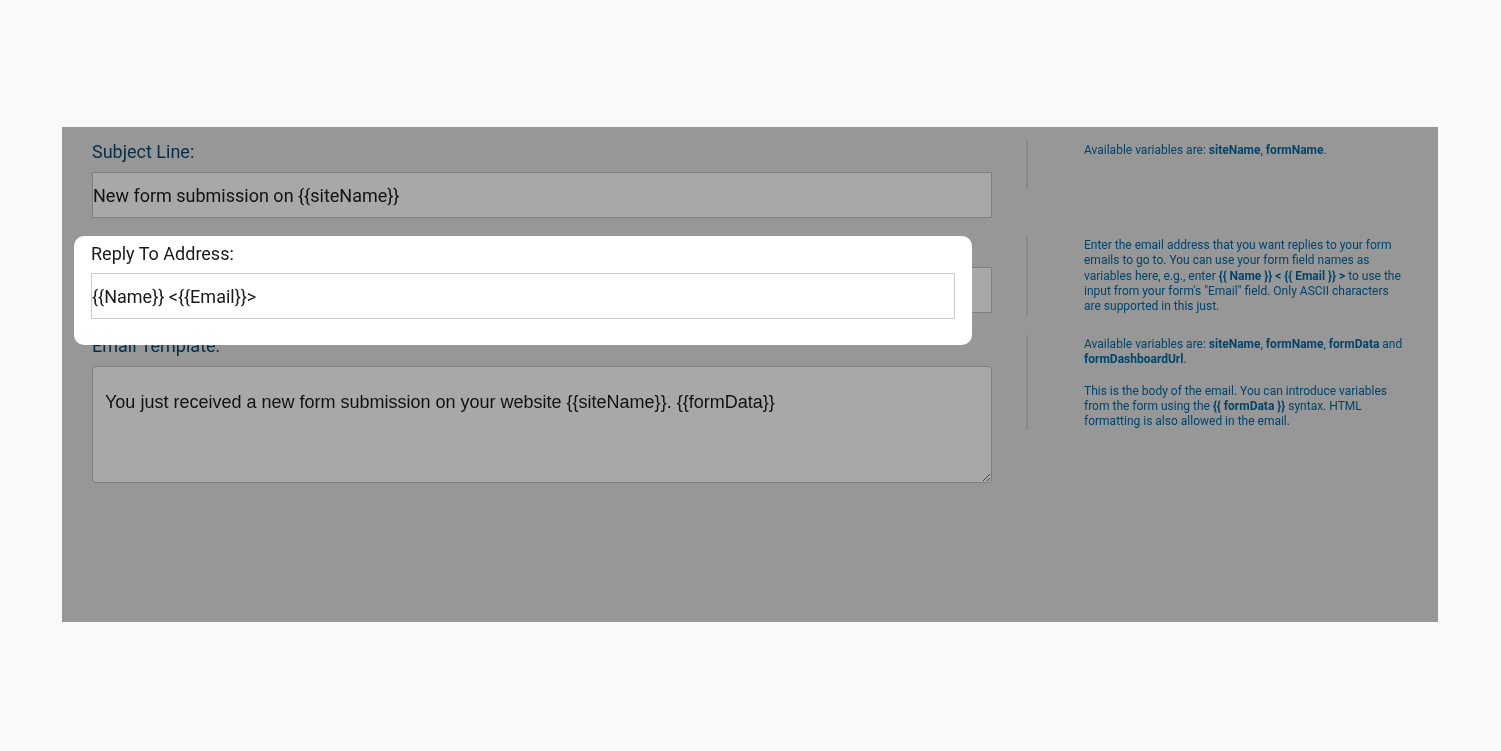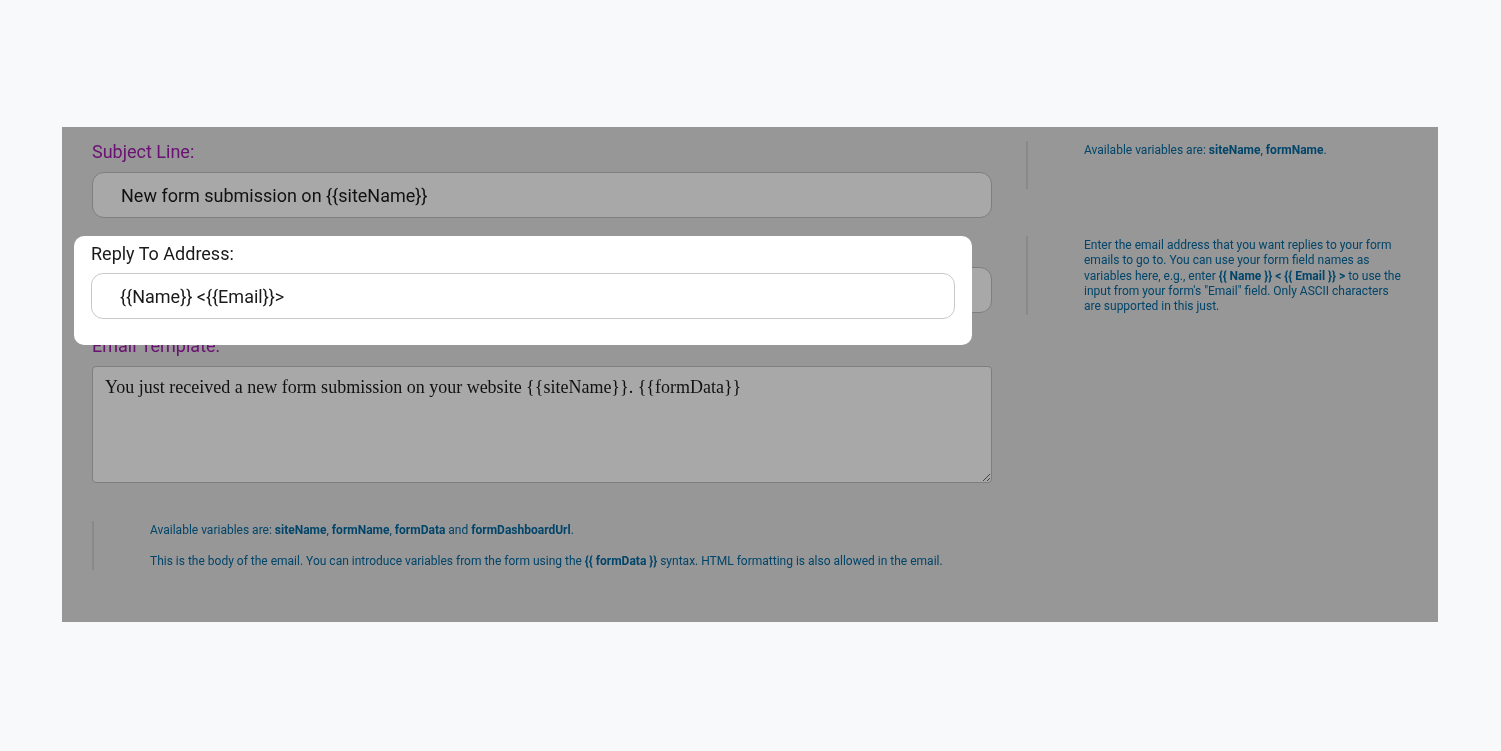--- a/index.html
+++ b/index.html
@@ -33,59 +33,59 @@
     }
     .row {
       display: flex;
       align-items: flex-start;
       gap: 34px;
       padding: 0 30px;
       position: relative;
     }
     .row-1 { padding-top: 14px; }
     .row-2 { padding-top: 18px; }
-    .row-3 { padding-top: 20px; flex-direction: column; }
+    .row-3 { padding-top: 20px; }
     .left-col {
       width: 900px;
       flex-shrink: 0;
       position: relative;
     }
     .right-col {
       flex: 1;
       border-left: 2px solid #d0d0d0;
       padding-left: 36px;
       min-height: 48px;
     }
     .field-label {
       font-size: 18px;
-      color: #a21caf;
+      color: #0c4a6e;
       margin-bottom: 10px;
       display: block;
     }
     .text-input {
       width: 100%;
       height: 46px;
       border: 1px solid #bfbfbf;
-      border-radius: 12px;
-      padding: 0 28px;
+      border-radius: 1px;
+      padding: 0 0;
       font-size: 18px;
       color: #1a1a1a;
       background: #fff;
       font-family: inherit;
     }
     .textarea-input {
       width: 100%;
       height: 117px;
       border: 1px solid #bfbfbf;
       border-radius: 4px;
-      padding: 10px 12px;
+      padding: 25px 12px;
       font-size: 18px;
       color: #1a1a1a;
       background: #fff;
-      font-family: Liberation Serif, serif;
+      font-family: Liberation Sans, sans-serif;
       resize: both;
     }
     .help {
       font-size: 12px;
       color: #0369a1;
       line-height: 1.28;
       padding-top: 2px;
       margin-left: 20px;
     }
     .help + .help { margin-top: 14px; }

